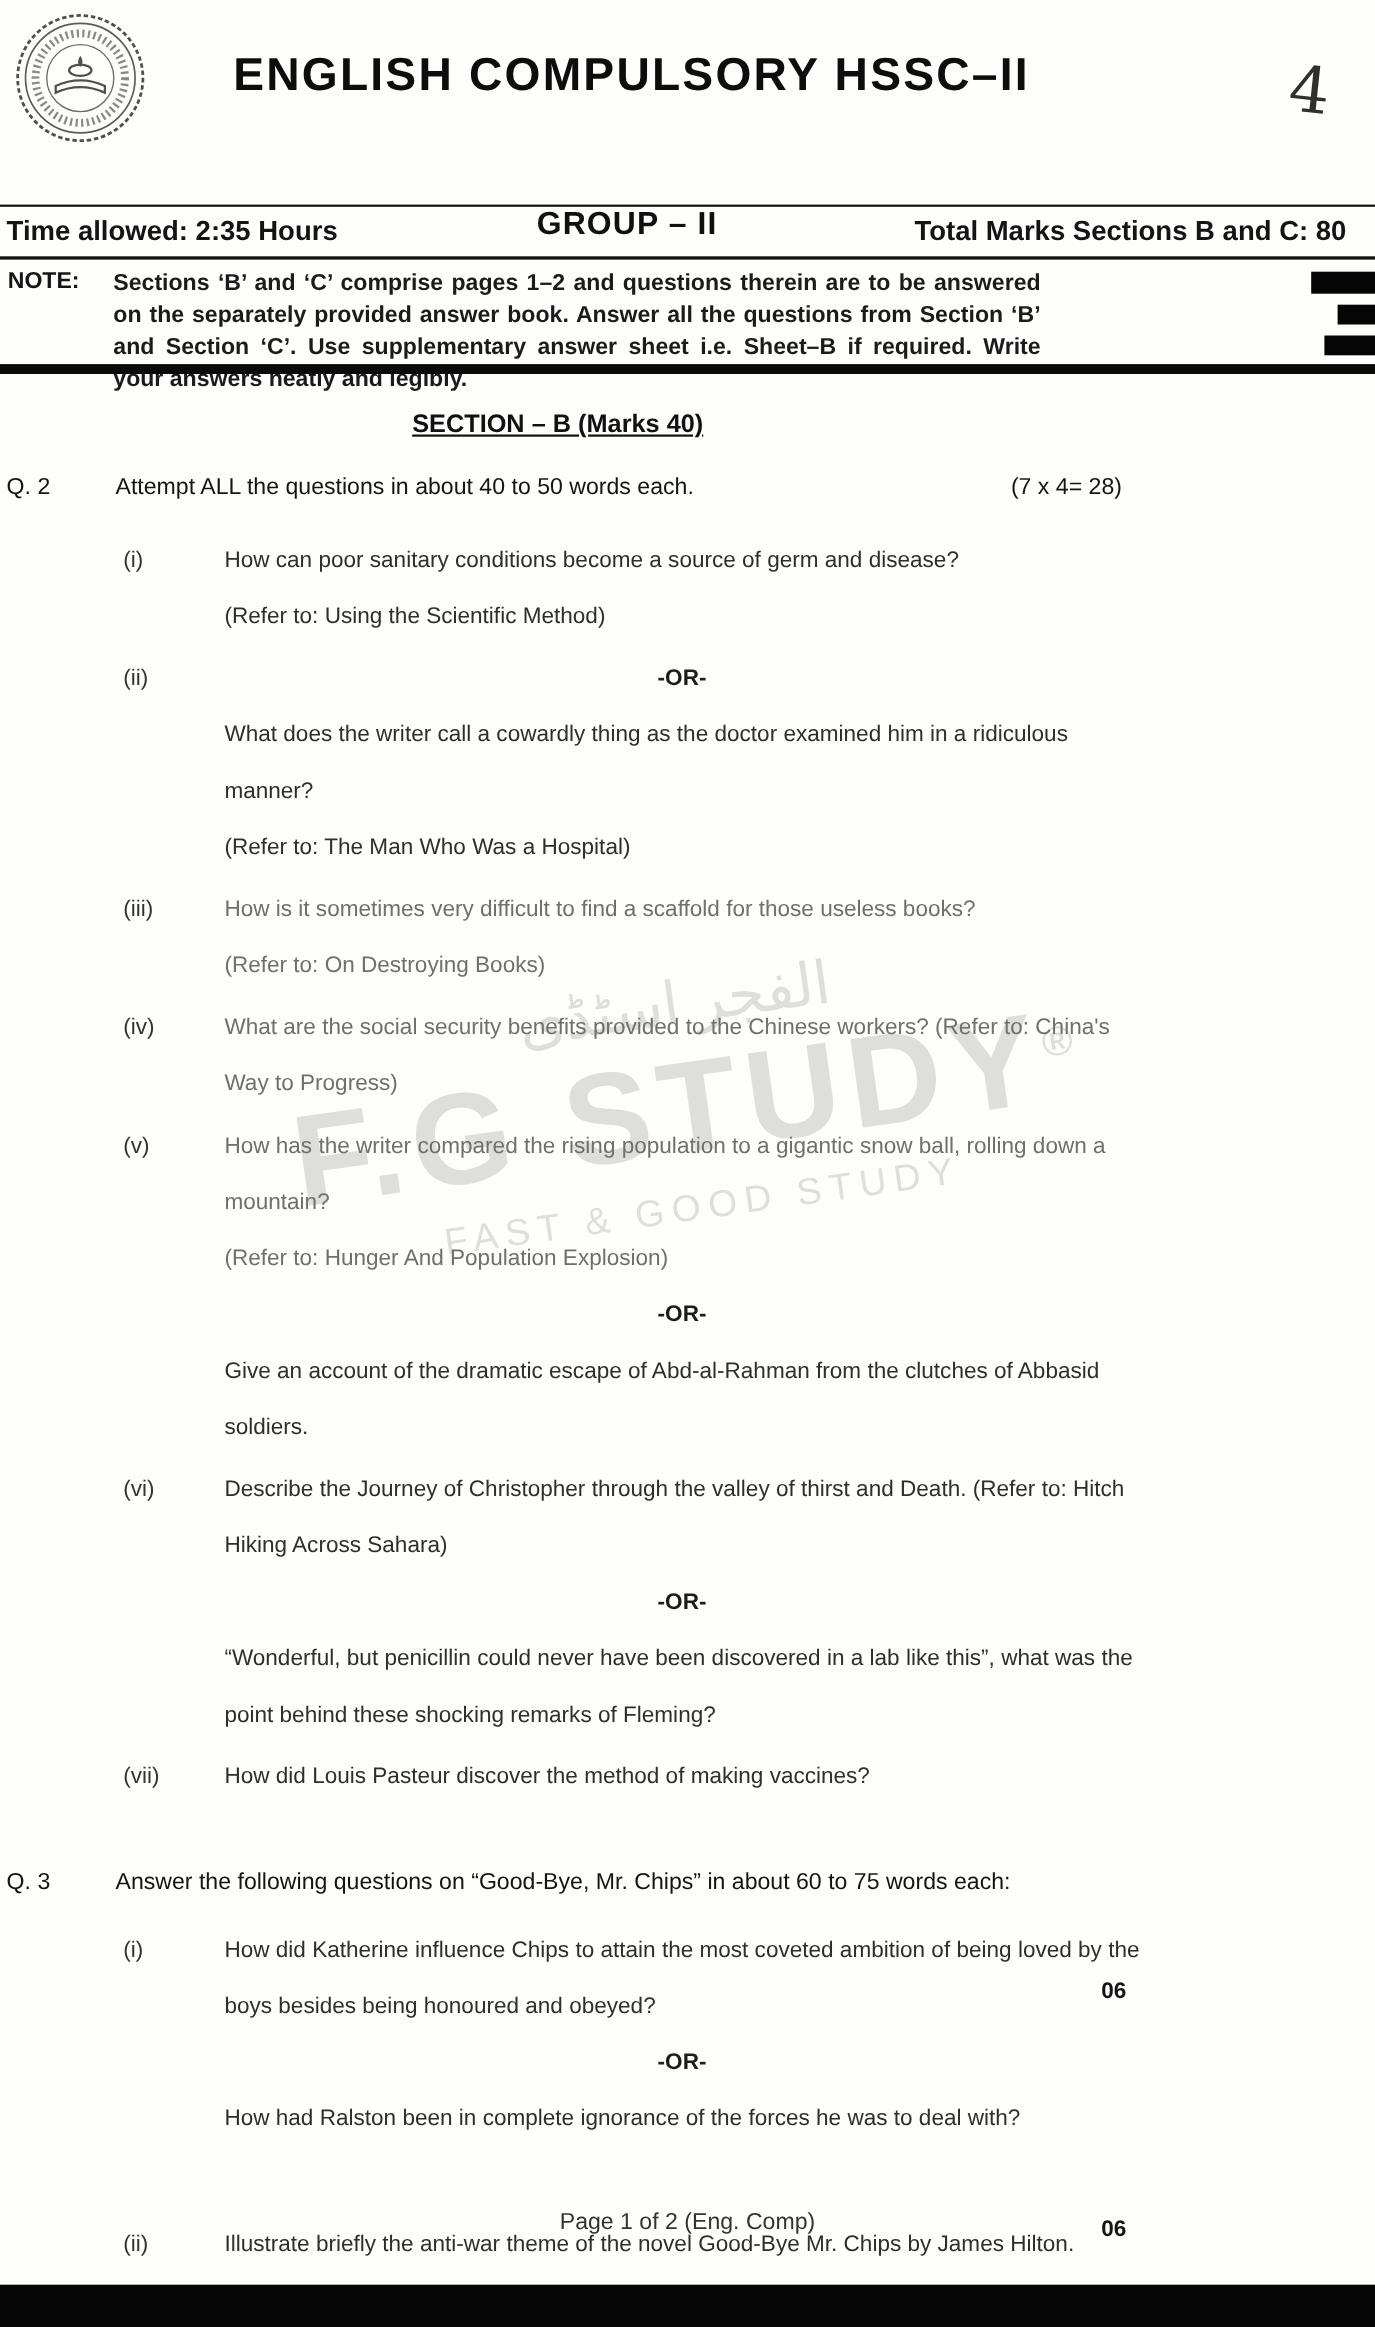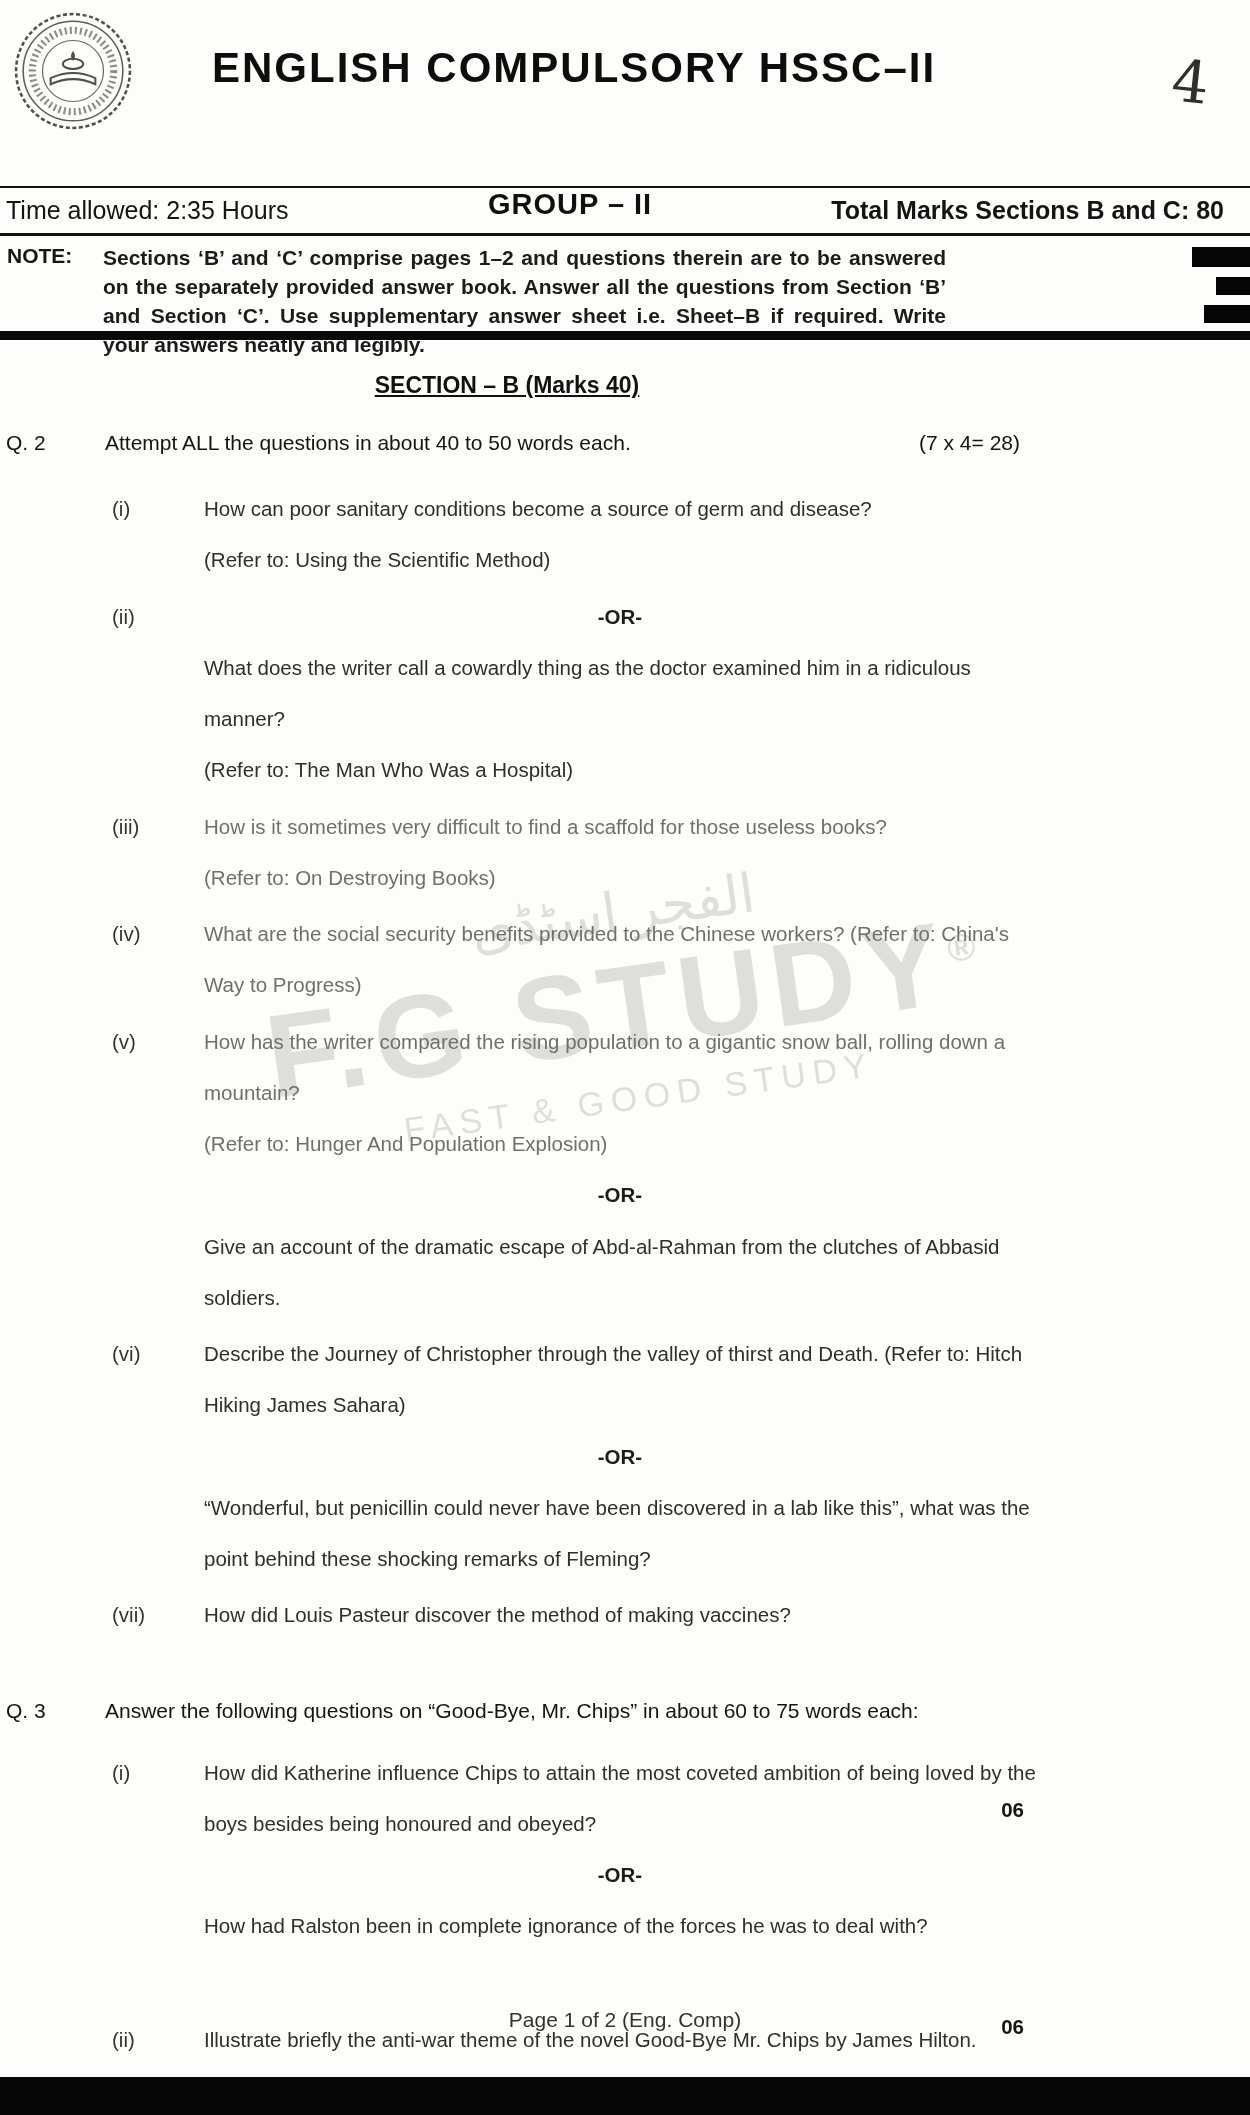--- a/index.html
+++ b/index.html
@@ -14,21 +14,21 @@
     position:absolute; top:44px; left:212px; font-size:42px; font-weight:bold;
     letter-spacing:2px; color:#0d0d0d; white-space:nowrap;
   }
   .hand-mark {
     position:absolute; top:48px; left:1172px; font-size:58px; color:#2f2f2f;
     font-family:"DejaVu Serif", serif; transform:rotate(6deg); font-weight:400;
   }
   .rule { position:absolute; left:0; width:1250px; background:#121212; }
   .rule-top { top:186px; height:2px; }
   .rule-mid { top:233px; height:3px; }
-  .time-allowed { position:absolute; top:196px; left:6px; font-size:25px; font-weight:normal; color:#141414; }
+  .time-allowed { position:absolute; top:196px; left:6px; font-size:25px; font-weight:bold; color:#141414; }
   .group-label { position:absolute; top:188px; left:488px; font-size:29px; font-weight:bold; letter-spacing:1px; color:#101010; }
   .total-marks { position:absolute; top:196px; right:26px; font-size:25px; font-weight:bold; color:#141414; }
   .note-block { position:absolute; top:244px; left:0; width:1016px; display:flex; }
   .note-label { flex:none; width:103px; padding-left:7px; font-size:21px; font-weight:bold; color:#151515; }
   .note-text {
     flex:1; padding-right:70px; font-size:21px; font-weight:bold; color:#1b1b1b;
     line-height:1.38; text-align:justify;
   }
   .thick-bar { position:absolute; top:331px; left:0; width:1250px; height:9px; background:#0a0a0a; }
   .artifact { position:absolute; right:0; background:#050505; }
@@ -158,21 +158,21 @@
         <p class="ipara faded">How has the writer compared the rising population to a gigantic snow ball, rolling down a mountain?</p>
         <p class="ipara faded">(Refer to: Hunger And Population Explosion)</p>
         <p class="ipara or-sep">-OR-</p>
         <p class="ipara">Give an account of the dramatic escape of Abd-al-Rahman from the clutches of Abbasid soldiers.</p>
       </div>
     </div>
 
     <div class="item">
       <span class="ilabel">(vi)</span>
       <div class="ibody">
-        <p class="ipara">Describe the Journey of Christopher through the valley of thirst and Death.  (Refer to:  Hitch Hiking James Sahara)</p>
+        <p class="ipara">Describe the Journey of Christopher through the valley of thirst and Death.  (Refer to:  Hitch Hiking Across Sahara)</p>
         <p class="ipara or-sep">-OR-</p>
         <p class="ipara">“Wonderful, but penicillin could never have been discovered in a lab like this”, what was the point behind these shocking remarks of Fleming?</p>
       </div>
     </div>
 
     <div class="item">
       <span class="ilabel">(vii)</span>
       <div class="ibody">
         <p class="ipara">How did Louis Pasteur discover the method of making vaccines?</p>
       </div>

